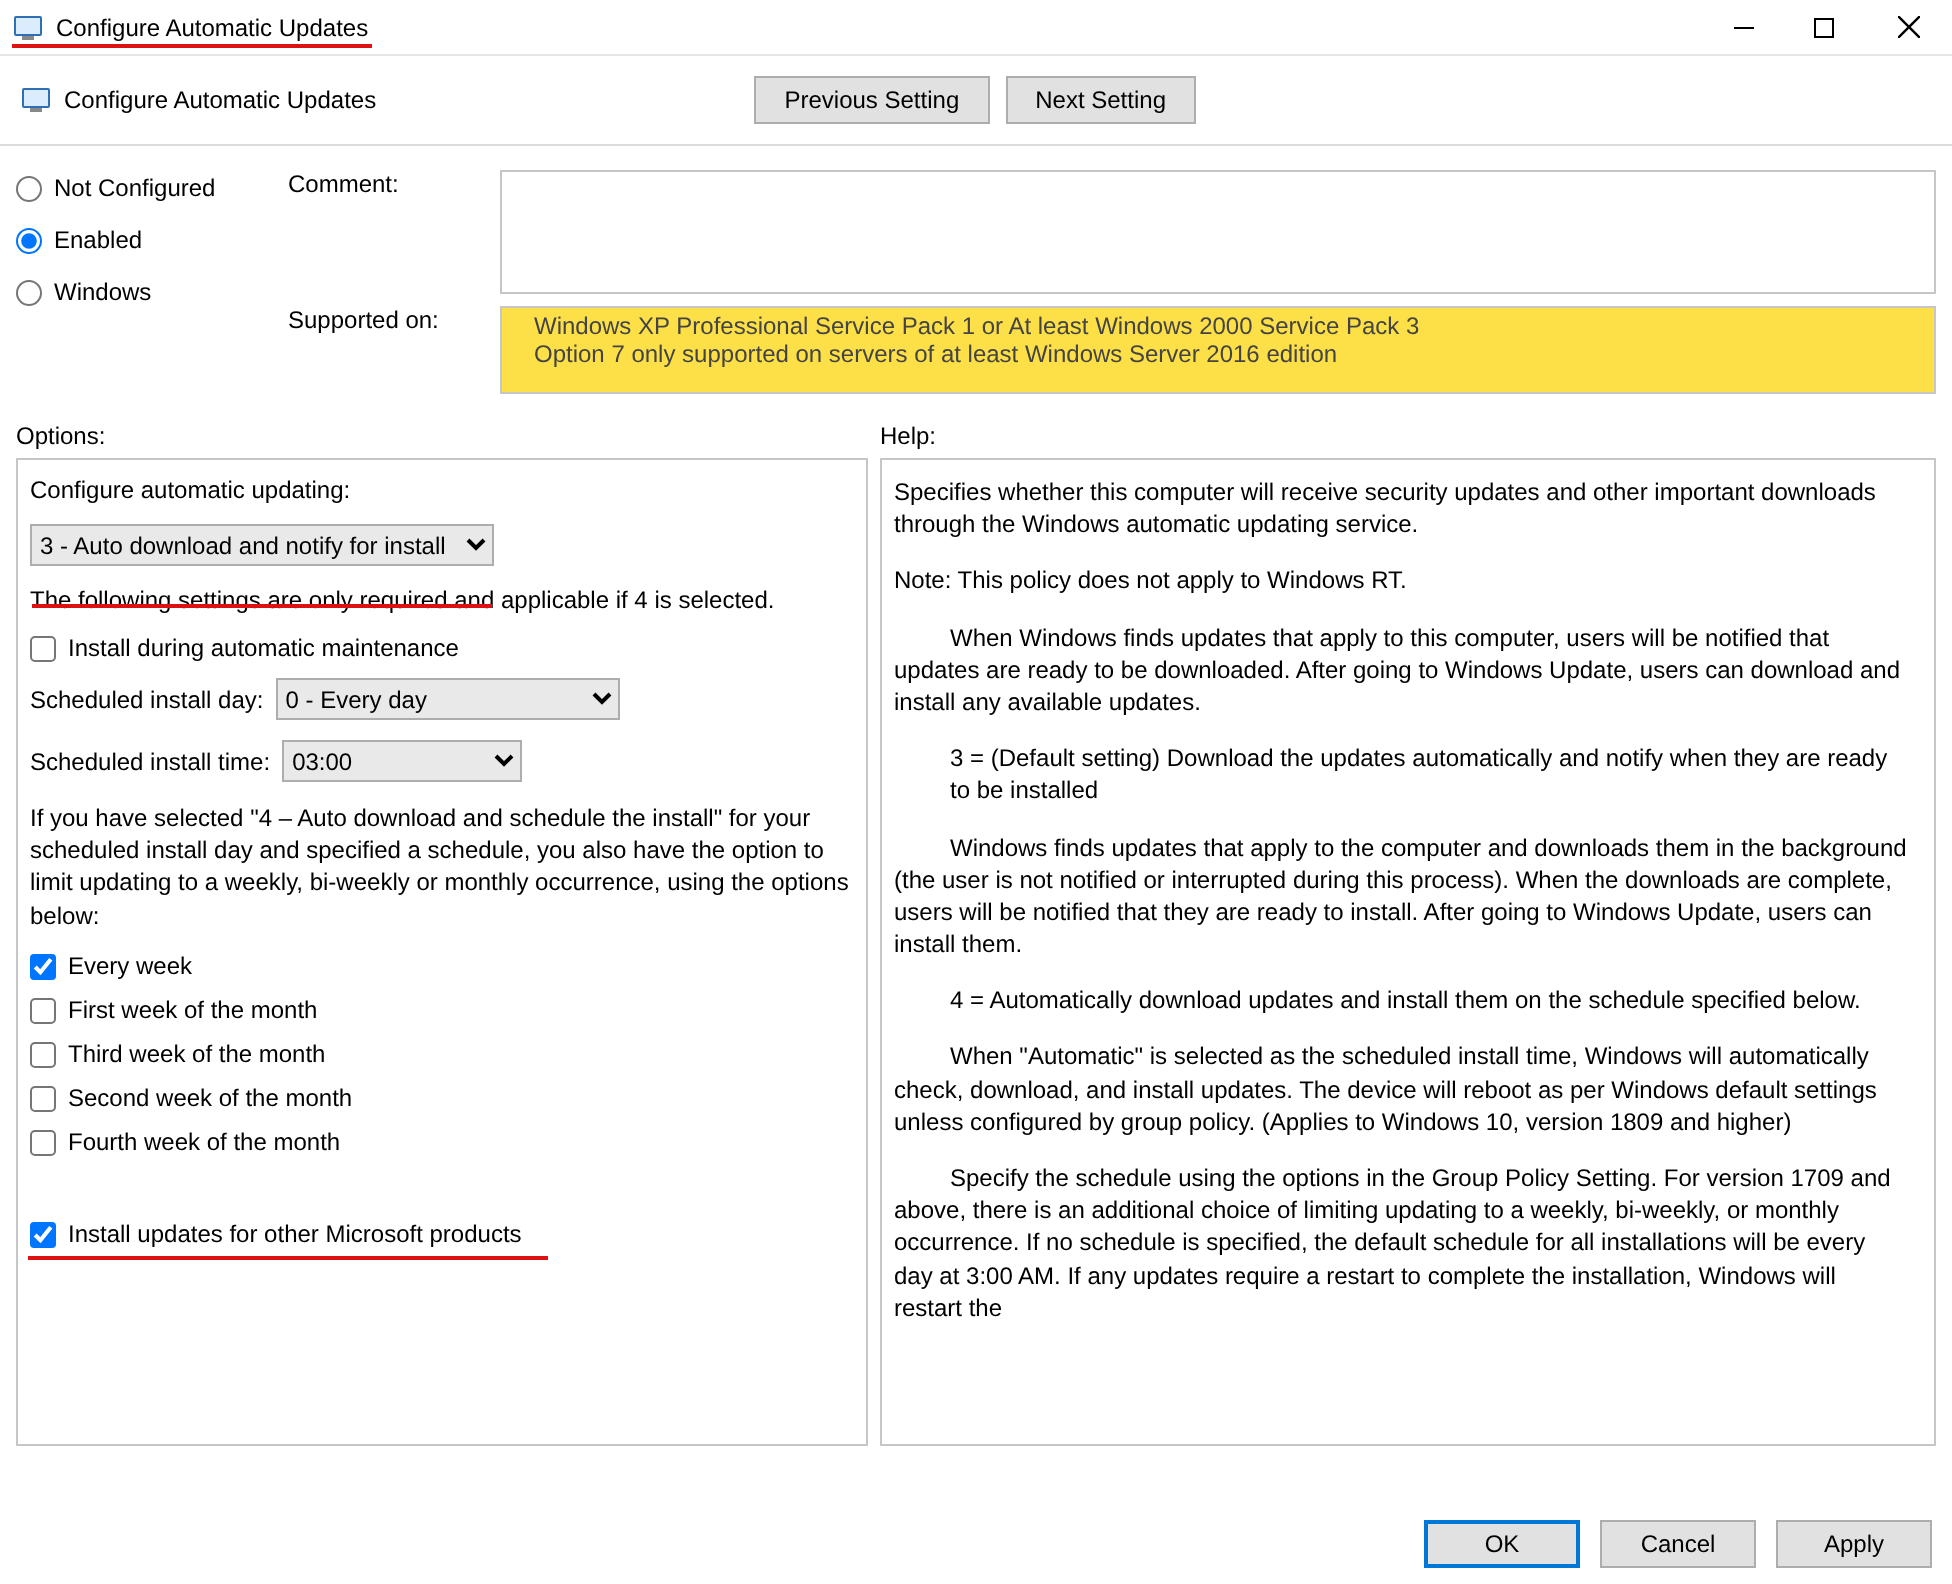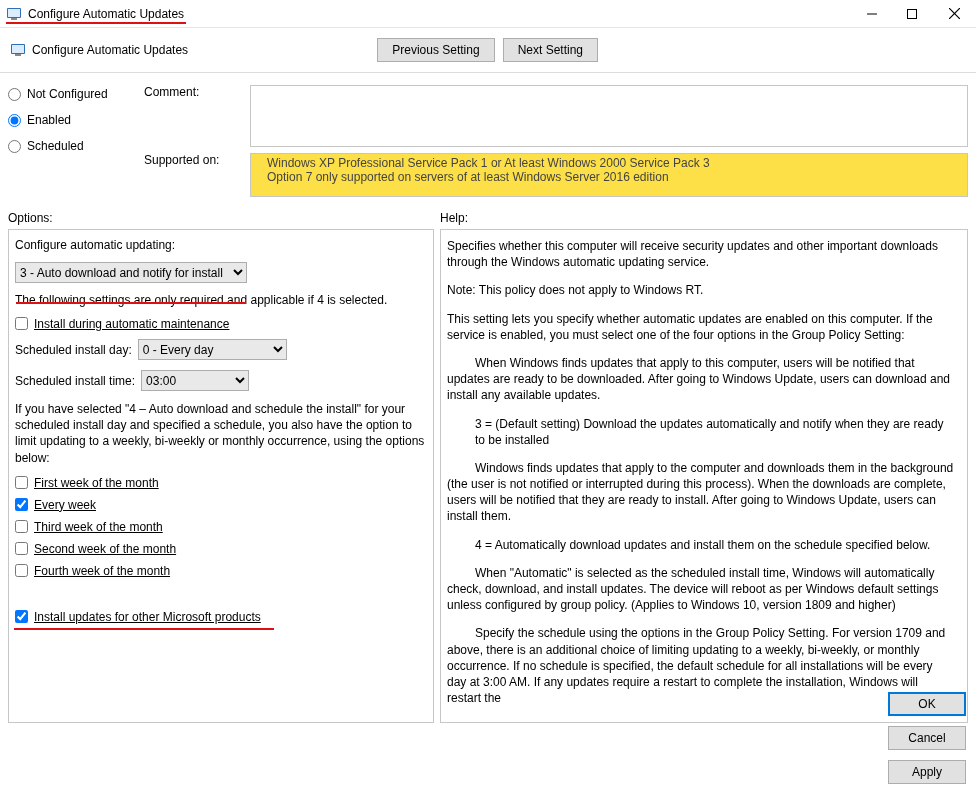--- a/index.html
+++ b/index.html
@@ -123,32 +123,32 @@
   .options-panel > * { margin-bottom: 10px; }
   .options-panel label.row, .options-panel div.row { display:flex; align-items:center; gap:6px; }
   .options-panel select {
     font: inherit;
     border: 1px solid #adadad;
     background: #e9e9e9;
     height: 21px;
     padding: 0 0;
   }
   .sel-updating { width: 232px; }
-  .sel-day { width: 149px; }
-  .sel-time { width: 108px; }
-
-  .chk { display:flex; align-items:flex-start; gap:6px; margin-bottom:8px;text-decoration:underline; }
+  .sel-day { width: 172px; }
+  .sel-time { width: 120px; }
+
+  .chk { display:flex; align-items:flex-end; gap:6px; margin-bottom:8px; }
   .chk input { margin:0; }
   .help-panel p { margin: 0 0 12px 0; }
   .help-panel .num { padding-left: 28px; }
 
   
   .action-bar {
     position:absolute; bottom:8px; right:10px;
-    display:flex; gap:10px;flex-direction:column;
+    display:flex; gap:10px;
   }
   .action-bar .push { width: 78px; text-align:center; padding:4px 0; }
   .action-bar .push.primary { border: 2px solid #0078d7; background:#e1e1e1; padding:3px 0; }
 
   
   .hr { height:1px; background:#dcdcdc; margin:4px 0 0 0; }
 </style>
 </head>
 <body>
 
@@ -204,21 +204,21 @@
       <label class="radio-row">
         <input type="radio" name="st" style="">
           <span>Not Configured</span>
       </label>
       <label class="radio-row">
         <input type="radio" name="st" checked="" style="">
           <span>Enabled</span>
       </label>
       <label class="radio-row">
         <input type="radio" name="st" style="">
-          <span>Scheduled</span>
+          <span>Windows</span>
       </label>
     </div>
     <div class="lbl-right">Comment:</div>
     <textarea class="comment-area" style=""></textarea>
 
     <div class="lbl-right" style="align-self:start;">Supported on:</div>
     <textarea class="supported-area" readonly="" style="">Windows XP Professional Service Pack 1 or At least Windows 2000 Service Pack 3
 Option 7 only supported on servers of at least Windows Server 2016 edition</textarea>
   </div>
 
@@ -251,26 +251,26 @@
       <div class="row">
         <span>Scheduled install time:</span>
         <select class="sel-time">
           <option>03:00</option>
         </select>
       </div>
 
       <div style="line-height:1.35;">If you have selected "4 – Auto download and schedule the install" for your scheduled install day and specified a schedule, you also have the option to limit updating to a weekly, bi-weekly or monthly occurrence, using the options below:</div>
 
       <label class="chk">
-        <input type="checkbox" style="">
-          <span>First week of the month</span>
-      </label>
-      <label class="chk">
         <input type="checkbox" checked="" style="">
           <span>Every week</span>
+      </label>
+      <label class="chk">
+        <input type="checkbox" style="">
+          <span>First week of the month</span>
       </label>
       <label class="chk">
         <input type="checkbox" style="">
           <span>Third week of the month</span>
       </label>
       <label class="chk">
         <input type="checkbox" style="">
           <span>Second week of the month</span>
       </label>
       <label class="chk">
@@ -284,21 +284,20 @@
         <input type="checkbox" checked="" style="">
           <span>Install updates for other Microsoft products</span>
       </label>
       <div class="redline" style="position:relative; left:-1px; top:-4px; width:260px;"></div>
     </div>
 
     <div class="panel help-panel">
       <div class="inner">
         <p>Specifies whether this computer will receive security updates and other important downloads through the Windows automatic updating service.</p>
         <p>Note: This policy does not apply to Windows RT.</p>
-        <p>This setting lets you specify whether automatic updates are enabled on this computer. If the service is enabled, you must select one of the four options in the Group Policy Setting:</p>
         <p><span style="display:inline-block;width:28px;"></span><span>When Windows finds updates that apply to this computer, users will be notified that updates are ready to be downloaded. After going to Windows Update, users can download and install any available updates.</span></p>
         <p class="num">3 = (Default setting) Download the updates automatically and notify when they are ready to be installed</p>
         <p><span style="display:inline-block;width:28px;"></span><span>Windows finds updates that apply to the computer and downloads them in the background (the user is not notified or interrupted during this process). When the downloads are complete, users will be notified that they are ready to install. After going to Windows Update, users can install them.</span></p>
         <p class="num">4 = Automatically download updates and install them on the schedule specified below.</p>
         <p><span style="display:inline-block;width:28px;"></span><span>When "Automatic" is selected as the scheduled install time, Windows will automatically check, download, and install updates. The device will reboot as per Windows default settings unless configured by group policy. (Applies to Windows 10, version 1809 and higher)</span></p>
         <p><span style="display:inline-block;width:28px;"></span><span>Specify the schedule using the options in the Group Policy Setting. For version 1709 and above, there is an additional choice of limiting updating to a weekly, bi-weekly, or monthly occurrence. If no schedule is specified, the default schedule for all installations will be every day at 3:00 AM. If any updates require a restart to complete the installation, Windows will restart the</span></p>
       </div>
     </div>
   </div>
 </div>

